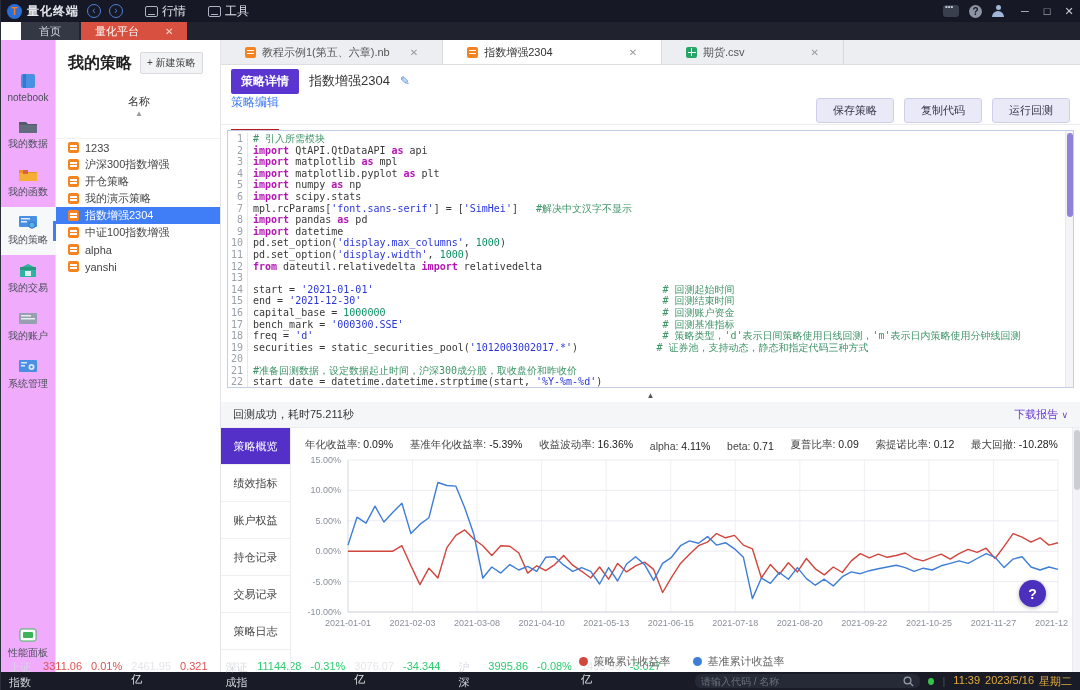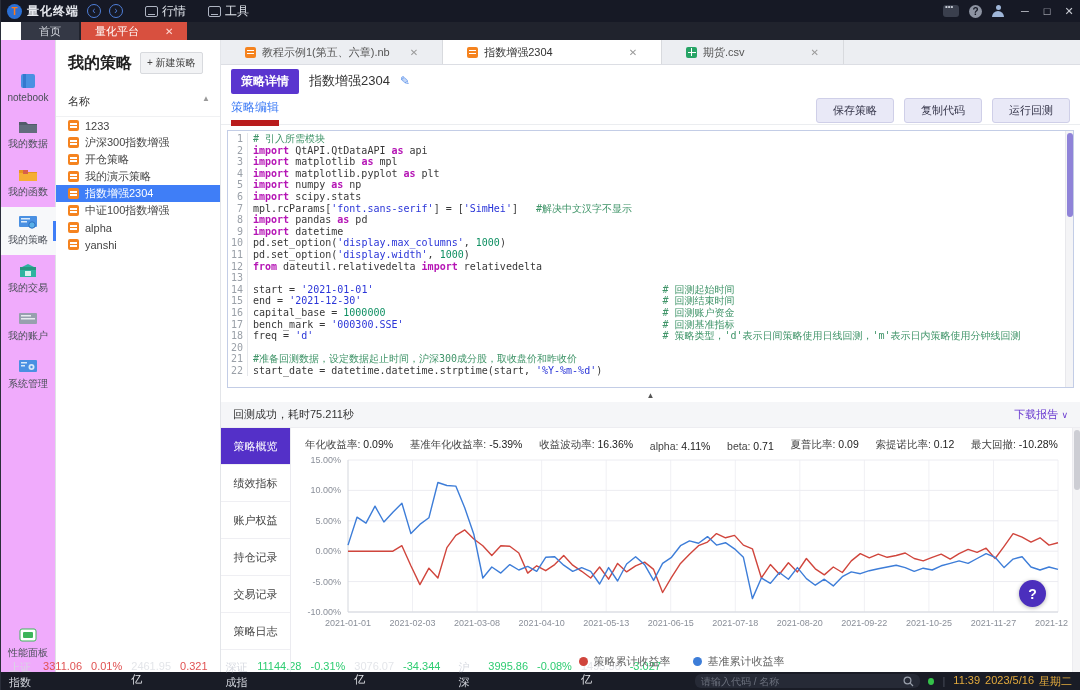--- a/index.html
+++ b/index.html
@@ -40,21 +40,21 @@
   .ib-item { width:55px; padding:7px 0 8px; display:flex; flex-direction:column; align-items:center; gap:3px; color:#4a4f58; font-size:10px; position:relative; }
   .ib-item.active { background:#f7f8fa; }
   .ib-item.active::after { content:""; position:absolute; right:0; top:14px; bottom:14px; width:3px; background:#3f7ef7; }
   .ib-bottom { margin-top:auto; margin-bottom:4px; }
 
   
   .stratpanel { width:165px; background:#fff; border-right:1px solid #e3e5e9; display:flex; flex-direction:column; flex:0 0 auto; }
   .sp-head { display:flex; align-items:center; padding:12px 6px 10px 12px; gap:8px; }
   .sp-title { font-size:16px; font-weight:bold; color:#222; }
   .sp-new { font-size:10px; color:#444; background:#f2f3f5; border:1px solid #d8dade; border-radius:2px; padding:3px 6px; white-space:nowrap; }
-  .sp-colhead { display:flex; justify-content:space-between; align-items:flex-start; padding:10px 10px 7px 12px; font-size:11px; color:#333; border-bottom:1px solid #f0f1f3; }
+  .sp-colhead { display:flex; justify-content:space-between; align-items:center; padding:10px 10px 20px 12px; font-size:11px; color:#333; border-bottom:1px solid #f0f1f3;flex-direction:column; }
   .sp-sort { font-size:8px; color:#999; }
   .srow { display:flex; align-items:center; gap:6px; padding:2px 4px 2px 12px; height:17px; font-size:11px; color:#444; }
   .srow.sel { background:#3f7ef7; color:#fff; }
   .sicon { width:11px; height:11px; background:#f5831f; border-radius:2px; flex:0 0 auto; position:relative; }
   .sicon::after { content:""; position:absolute; left:2px; top:3px; width:7px; height:1.5px; background:#fff; box-shadow:0 3px 0 #fff; }
   .sname { white-space:nowrap; overflow:hidden; }
 
   
   .main { flex:1; display:flex; flex-direction:column; min-width:0; }
   .doctabs { height:25px; background:#eceef2; display:flex; border-bottom:1px solid #dcdee4; flex:0 0 auto; }
@@ -68,21 +68,21 @@
   .fic.green::after { content:""; position:absolute; left:1.5px; top:1.5px; width:8px; height:8px; background:
     linear-gradient(#fff,#fff) 0 3.5px/8px 1px no-repeat,
     linear-gradient(#fff,#fff) 3.5px 0/1px 8px no-repeat; }
 
   .detailhead { height:32px; display:flex; align-items:center; gap:10px; padding:0 10px; flex:0 0 auto; }
   .badge { background:#5a35cf; color:#fff; font-size:12px; font-weight:bold; padding:4px 10px; border-radius:2px; }
   .dh-name { font-size:13px; color:#333; }
   .dh-edit { color:#4a86e8; font-size:12px; }
 
   .subtabrow { height:28px; display:flex; align-items:center; padding:0 10px; border-bottom:1px solid #ebedf0; flex:0 0 auto; }
-  .subtab { color:#3d7bf5; font-size:12px; padding-bottom:4px; border-bottom:6px solid #b91c1c; margin-top:4px; }
+  .subtab { color:#3d7bf5; font-size:12px; padding-bottom:18px; border-bottom:2px solid #b91c1c; margin-top:4px; }
   .st-spacer { flex:1; }
   .ebtn { background:#e9e9f7; border:1px solid #cfcfe8; color:#35354a; font-size:11px; padding:4px 16px; border-radius:3px; margin-left:10px; }
 
   
   .editorwrap { margin:5px 6px 0; border:1px solid #c3cde6; height:258px; display:flex; overflow:hidden; flex:0 0 auto; background:#fff; }
   .codearea { flex:1; overflow:hidden; padding-top:2px; }
   .cl { display:flex; line-height:11.6px; height:11.6px; font-family:"DejaVu Sans Mono","Liberation Mono",monospace; font-size:10px; white-space:pre; }
   .ln { width:20px; text-align:right; color:#9aa0a8; padding-right:4px; border-right:1px solid #e6e8ec; flex:0 0 auto; }
   .ctext { padding-left:5px; color:#383838; }
   .tk-k { color:#b515b5; font-weight:bold; }
@@ -337,20 +337,21 @@
             <div class="cl"><span class="ln">9</span><span class="ctext"><span class="tk-k">import</span><span> datetime</span></span></div>
             <div class="cl"><span class="ln">10</span><span class="ctext"><span>pd.set_option(</span><span class="tk-s">'display.max_columns'</span><span>, </span><span class="tk-n">1000</span><span>)</span></span></div>
             <div class="cl"><span class="ln">11</span><span class="ctext"><span>pd.set_option(</span><span class="tk-s">'display.width'</span><span>, </span><span class="tk-n">1000</span><span>)</span></span></div>
             <div class="cl"><span class="ln">12</span><span class="ctext"><span class="tk-k">from</span><span> dateutil.relativedelta </span><span class="tk-k">import</span><span> relativedelta</span></span></div>
             <div class="cl"><span class="ln">13</span><span class="ctext"></span></div>
             <div class="cl"><span class="ln">14</span><span class="ctext"><span>start = </span><span class="tk-s">'2021-01-01'</span><span>                                                </span><span class="tk-c"># 回测起始时间</span></span></div>
             <div class="cl"><span class="ln">15</span><span class="ctext"><span>end = </span><span class="tk-s">'2021-12-30'</span><span>                                                  </span><span class="tk-c"># 回测结束时间</span></span></div>
             <div class="cl"><span class="ln">16</span><span class="ctext"><span>capital_base = </span><span class="tk-n">1000000</span><span>                                              </span><span class="tk-c"># 回测账户资金</span></span></div>
             <div class="cl"><span class="ln">17</span><span class="ctext"><span>bench_mark = </span><span class="tk-s">'000300.SSE'</span><span>                                           </span><span class="tk-c"># 回测基准指标</span></span></div>
             <div class="cl"><span class="ln">18</span><span class="ctext"><span>freq = </span><span class="tk-s">'d'</span><span>                                                          </span><span class="tk-c"># 策略类型，'d'表示日间策略使用日线回测，'m'表示日内策略使用分钟线回测</span></span></div>
+            <div class="cl"><span class="ln">19</span><span class="ctext"><span>securities = static_securities_pool(</span><span class="tk-s">'1012003002017.*'</span><span>)             </span><span class="tk-c"># 证券池，支持动态，静态和指定代码三种方式</span></span></div>
             <div class="cl"><span class="ln">20</span><span class="ctext"></span></div>
             <div class="cl"><span class="ln">21</span><span class="ctext"><span class="tk-c">#准备回测数据，设定数据起止时间，沪深300成分股，取收盘价和昨收价</span></span></div>
             <div class="cl"><span class="ln">22</span><span class="ctext"><span>start_date = datetime.datetime.strptime(start, </span><span class="tk-s">'%Y-%m-%d'</span><span>)</span></span></div>
           </div>
         <div class="vscroll">
             <div class="vthumb"></div>
           </div>
       </div>
 
       <div class="collapserow">

